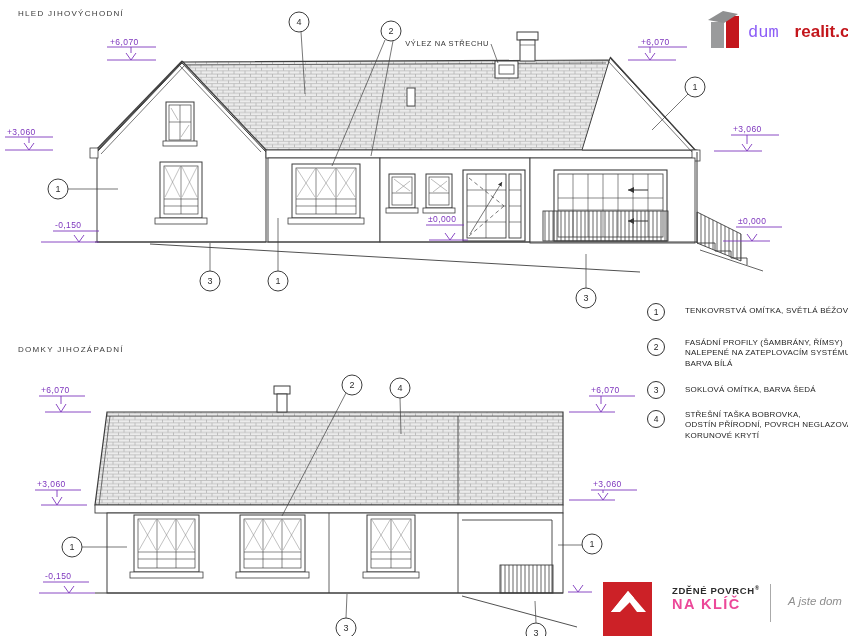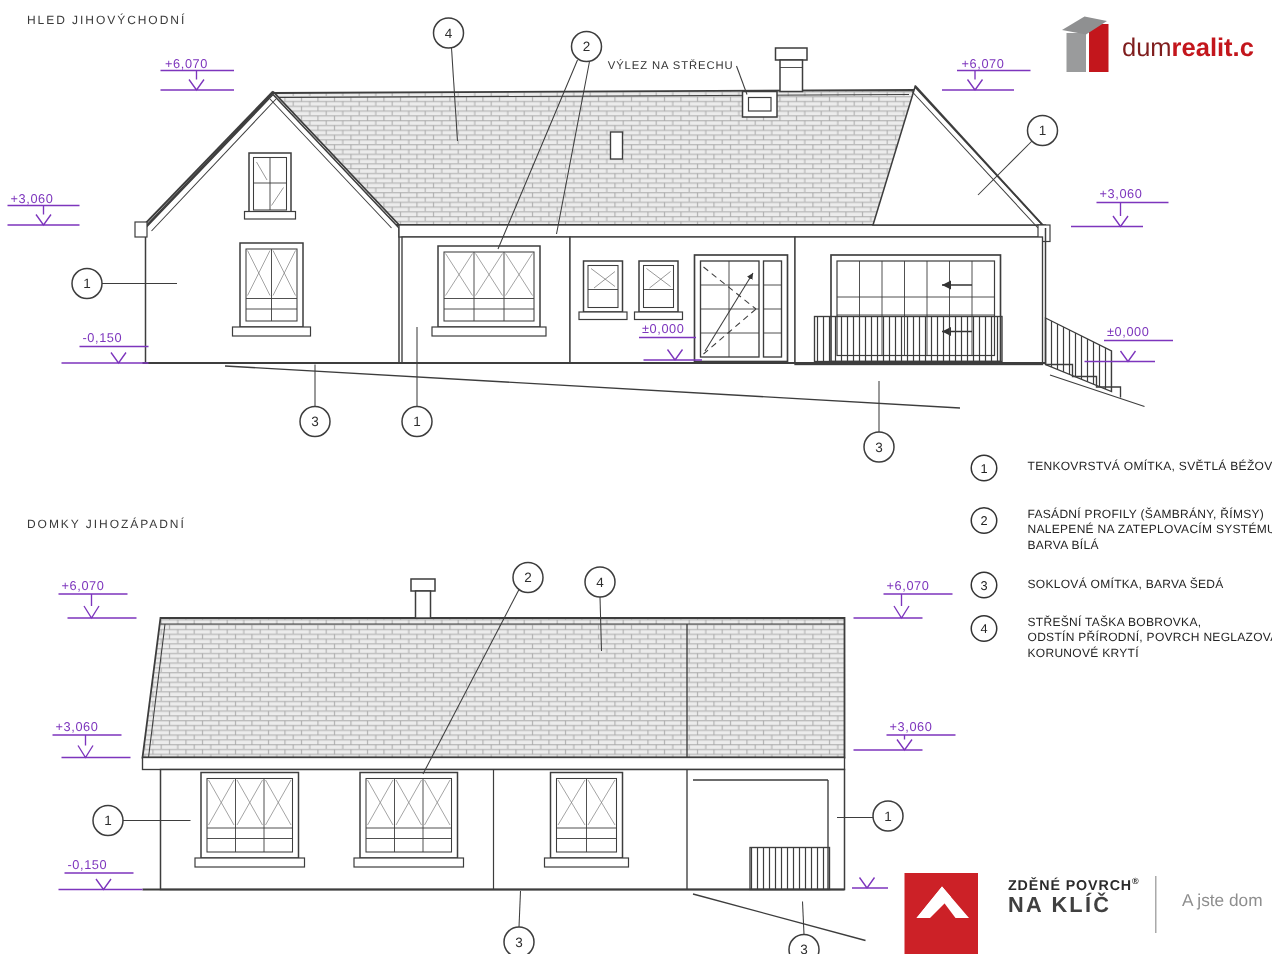--- a/index.html
+++ b/index.html
@@ -13,26 +13,26 @@
   .cot{fill:#2e2e2e;font-size:9px;text-anchor:middle;}
   .lead{stroke:#3d3d3d;stroke-width:0.7;fill:none;}
   .ln{stroke:#3d3d3d;fill:none;}
   .annot{fill:#333;font-size:7.5px;letter-spacing:0.6px;}
   .title{position:absolute;color:#3a3a3a;font-size:8px;letter-spacing:1.3px;white-space:nowrap;padding-left:16px;}
   .legend-circle{position:absolute;width:16px;height:16px;border:1px solid #333;border-radius:50%;
                  text-align:center;line-height:16px;font-size:8.5px;color:#222;}
   .legend-text{position:absolute;font-size:8px;line-height:10.4px;color:#242424;
                letter-spacing:0.2px;white-space:nowrap;}
   .brand-top{position:absolute;left:748px;top:22px;font-size:17px;white-space:nowrap;}
-  .brand-top .g{color:#7f1d1d;}
-  .brand-top .r{color:#c3161c;font-weight:bold;}
+  .brand-top .g{color:#8b5cf6;font-family:Liberation Mono, monospace;}
+  .brand-top .r{color:#c3161c;font-weight:bold;margin-left:16px;}
   .logo-red-box{position:absolute;left:603px;top:582px;width:49px;height:54px;background:#cc2127;}
   .logo-name-top{position:absolute;left:672px;top:585px;font-size:9.5px;font-weight:bold;color:#2b2b2b;letter-spacing:0.6px;white-space:nowrap;}
   .logo-reg{font-size:6px;vertical-align:super;}
-  .logo-name-bottom{position:absolute;left:672px;top:596px;font-size:14.5px;font-weight:bold;color:#404040;letter-spacing:1.5px;white-space:nowrap;}
+  .logo-name-bottom{position:absolute;left:672px;top:596px;font-size:14.5px;font-weight:bold;color:#ec4899;letter-spacing:1.5px;white-space:nowrap;}
   .logo-divider{position:absolute;left:770px;top:584px;width:1px;height:38px;background:#aaa;}
   .logo-tagline{position:absolute;left:788px;top:595px;font-size:11.5px;color:#8e8e8e;white-space:nowrap;}
 </style>
 </head>
 <body>
 
 <div id="stage">
 
   <svg width="848" height="636" viewBox="0 0 848 636">
     <defs>
@@ -353,16 +353,16 @@
       <svg width="49" height="54">
         <path d="M8,30 L25,9 L43,30 L34,30 L25,18 L16,30 Z" fill="#ffffff"></path>
         <path d="M8,30 L25,9 L31,16 L17,30 Z" fill="#ffffff"></path>
       </svg>
     </div>
     <div class="logo-name-top" style="left:72px;top:10px;">
       <span>ZDĚNÉ POVRCH</span><span class="logo-reg">®</span>
     </div>
     <div class="logo-name-bottom" style="left:72px;top:21px;">NA KLÍČ</div>
     <div class="logo-divider" style="left:170px;top:9px;"></div>
-    <div class="logo-tagline" style="left:188px;top:20px;">A jste dom</div>
+    <div class="logo-tagline" style="left:188px;top:20px;font-style:italic;">A jste dom</div>
   </div>
 
 </div>
 
 </body></html>

